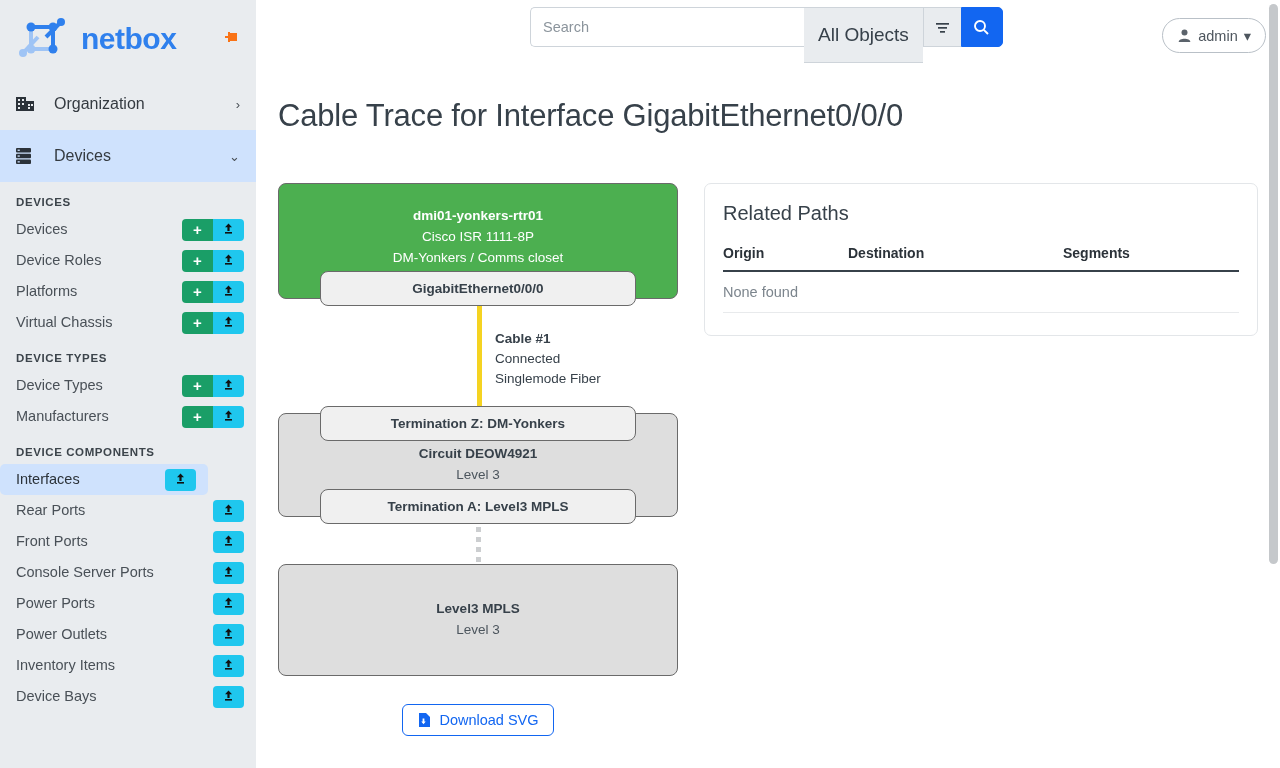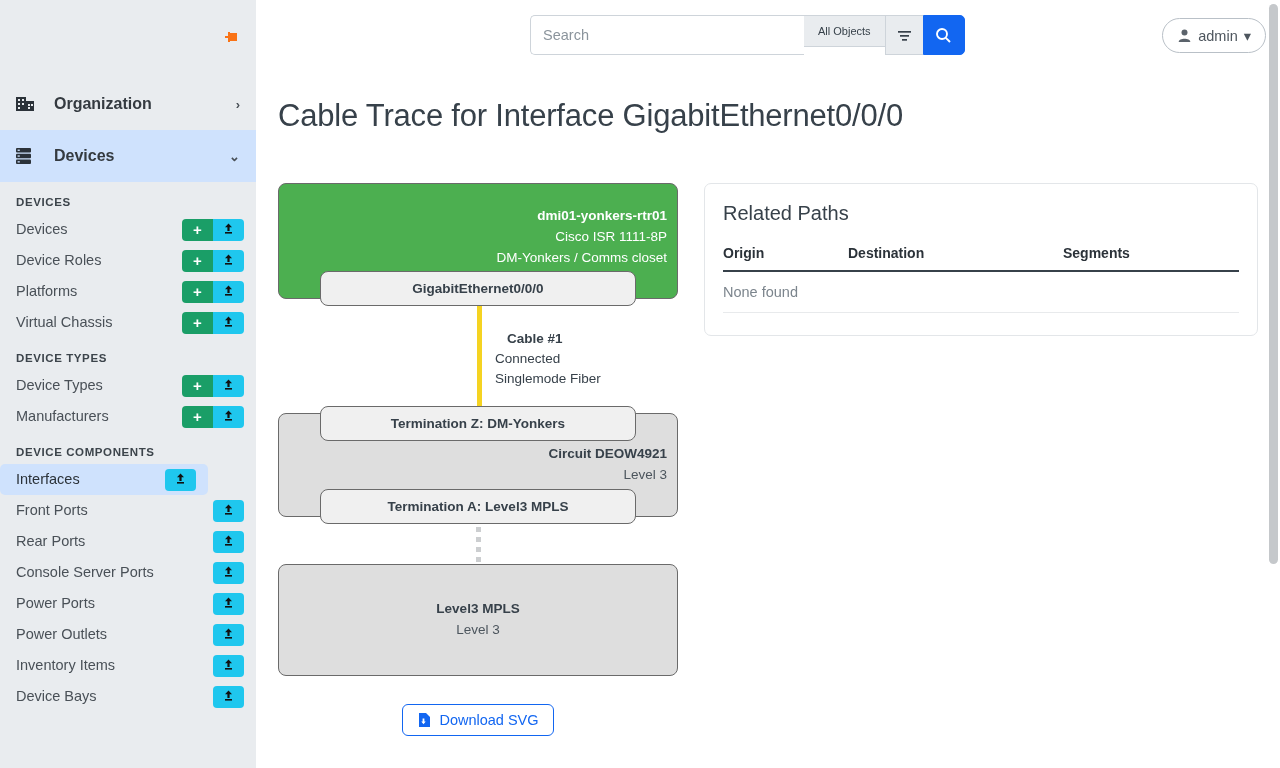--- a/index.html
+++ b/index.html
@@ -31,21 +31,21 @@
     font-size: 30px; font-weight: 700; color: #2f80ed;
     letter-spacing: -0.5px; line-height: 1;
   }
   .pin-icon { margin-left: auto; }
 
   .nav-group {
     display: flex; align-items: center;
     padding: 0 16px 0 14px;
     height: 52px;
     cursor: pointer;
-    font-size: 16px; font-weight: 700; color: #343a40;
+    font-size: 16px; font-weight: 400; color: #343a40;
   }
   .nav-group .ng-icon { width: 32px; display: flex; align-items: center; }
   .nav-group .ng-label { flex: 1; padding-left: 8px; }
   .nav-group .ng-chev { color: #495057; font-size: 13px; }
   .nav-group.active { background: #cfe2fd; }
 
   .section-head {
     font-size: 11.5px; font-weight: 700; color: #3c444b;
     letter-spacing: 0.6px;
     padding: 14px 0 6px 16px;
@@ -85,24 +85,24 @@
   .search-input {
     width: 274px; height: 40px;
     border: 1px solid #ced4da; border-right: none;
     border-radius: 5px 0 0 5px;
     padding: 16px 12px; font-size: 14.5px;
     color: #6d28d9; outline: none; background: #fff;
     font-family: "Liberation Sans", sans-serif;
   }
   .search-input::placeholder { color: #8b949c; }
   .search-scope {
-    height: 32px; display: flex; align-items: center; justify-content: center;
+    height: 56px; display: flex; align-items: center; justify-content: center;
     padding: 0 14px; background: #e9ecef;
     border: 1px solid #ced4da; border-left: none; border-right: none;
-    font-size: 11px; color: #37414a; cursor: pointer;
+    font-size: 19px; color: #37414a; cursor: pointer;
   }
   .search-filter {
     height: 40px; width: 38px;
     display: flex; align-items: center; justify-content: center;
     background: #e9ecef; border: 1px solid #ced4da; border-left: 1px solid #ced4da; border-right: none;
     cursor: pointer;
   }
   .search-go {
     height: 40px; width: 42px;
     display: flex; align-items: center; justify-content: center;
@@ -124,45 +124,45 @@
   }
 
   .content { display: flex; padding: 28px 22px 0 22px; gap: 26px; }
   .trace-col { width: 400px; flex: 0 0 400px; position: relative; }
   .paths-col { flex: 1; }
 
   
   .trace { position: relative; }
   .node-device {
     background: #4caf50; border: 1px solid #6a6a6a; border-radius: 8px;
-    padding: 22px 10px 30px 10px; text-align: right; color: #fff;
+    padding: 22px 10px 30px 10px; text-align: center; color: #fff;
     position: relative; z-index: 1;
   }
   .node-device .nd-name { font-size: 13.5px; font-weight: 700; line-height: 1.55; }
   .node-device .nd-sub { font-size: 13.5px; font-weight: 400; line-height: 1.55; }
   .term-box {
     width: 316px; margin: -28px auto 0 auto;
     background: #f0f0f0; border: 1px solid #6a6a6a; border-radius: 8px;
     text-align: center; font-size: 13.5px; font-weight: 700; color: #37414a;
     padding: 9px 8px; position: relative; z-index: 3;
   }
   .cable-area { position: relative; height: 100px; }
   .cable-line {
     position: absolute; left: 199px; top: 0; width: 5px; height: 100px;
     background: #f5d321;
   }
   .cable-label {
     position: absolute; left: 217px; top: 23px;
     font-size: 13.5px; line-height: 20px; color: #37414a;
   }
-  .cable-label .cl-title { font-weight: 700; margin-left: 12px; }
+  .cable-label .cl-title { font-weight: 700; }
   .circuit-wrap { position: relative; }
   .circuit-box {
     background: #dedede; border: 1px solid #6a6a6a; border-radius: 8px;
-    text-align: right; padding: 30px 10px 30px 10px;
+    text-align: center; padding: 30px 10px 30px 10px;
     position: relative; z-index: 1;
   }
   .circuit-box .cb-name { font-size: 13.5px; font-weight: 700; color: #37414a; line-height: 1.55; }
   .circuit-box .cb-sub { font-size: 13.5px; color: #4c555d; line-height: 1.55; }
   .term-over-top { margin: 0 auto -28px auto; position: relative; z-index: 3; }
   .dotted-connector {
     height: 40px; display: flex; flex-direction: column;
     align-items: center; justify-content: center; gap: 5px;
   }
   .dotted-connector i { display: block; width: 5px; height: 5px; background: #ccced0; }
@@ -210,20 +210,37 @@
   }
 </style>
 </head>
 <body>
 
 <div id="app">
 
   <aside id="sidebar">
 
     <div class="brand">
+      <div class="brand-logo">
+        <svg width="56" height="44" viewBox="0 0 56 44">
+          <line x1="13" y1="10" x2="13" y2="32" stroke="#9fc4f5" stroke-width="4"></line>
+          <line x1="13" y1="10" x2="35" y2="10" stroke="#2f80ed" stroke-width="4"></line>
+          <line x1="13" y1="32" x2="35" y2="32" stroke="#9fc4f5" stroke-width="4"></line>
+          <line x1="35" y1="10" x2="35" y2="32" stroke="#2f80ed" stroke-width="4"></line>
+          <line x1="6" y1="35" x2="20" y2="20" stroke="#9fc4f5" stroke-width="4"></line>
+          <line x1="28" y1="20" x2="42" y2="6" stroke="#2f80ed" stroke-width="4"></line>
+          <circle cx="13" cy="10" r="4.5" fill="#2f80ed"></circle>
+          <circle cx="35" cy="10" r="4.5" fill="#2f80ed"></circle>
+          <circle cx="13" cy="32" r="4.5" fill="#9fc4f5"></circle>
+          <circle cx="35" cy="32" r="4.5" fill="#2f80ed"></circle>
+          <circle cx="5" cy="36" r="4" fill="#9fc4f5"></circle>
+          <circle cx="43" cy="5" r="4" fill="#2f80ed"></circle>
+        </svg>
+        <span class="brand-word">netbox</span>
+      </div>
       <span class="pin-icon">
         <svg width="18" height="18" viewBox="0 0 18 18">
           <rect x="6" y="5" width="7" height="8" fill="#f97316"></rect>
           <rect x="4" y="4" width="2" height="10" fill="#f97316"></rect>
           <rect x="1" y="8" width="5" height="2" fill="#f97316"></rect>
         </svg>
       </span>
     </div>
 
     <div class="nav-group">
@@ -353,32 +370,32 @@
           <div class="nav-btns">
             <button class="btn-import solo">
               <span><svg width="13" height="13" viewBox="0 0 13 13">
                   <path d="M6.5 1.5 L10 5.2 H7.6 V9 H5.4 V5.2 H3 Z" fill="#111"></path>
                   <rect x="3" y="10" width="7" height="1.6" fill="#111"></rect>
                 </svg></span>
             </button>
           </div>
         </div>
         <div class="nav-row">
+          <span class="nr-label">Rear Ports</span>
+          <div class="nav-btns">
+            <button class="btn-import solo">
+              <span><svg width="13" height="13" viewBox="0 0 13 13">
+                  <path d="M6.5 1.5 L10 5.2 H7.6 V9 H5.4 V5.2 H3 Z" fill="#111"></path>
+                  <rect x="3" y="10" width="7" height="1.6" fill="#111"></rect>
+                </svg></span>
+            </button>
+          </div>
+        </div>
+        <div class="nav-row">
           <span class="nr-label">Front Ports</span>
-          <div class="nav-btns">
-            <button class="btn-import solo">
-              <span><svg width="13" height="13" viewBox="0 0 13 13">
-                  <path d="M6.5 1.5 L10 5.2 H7.6 V9 H5.4 V5.2 H3 Z" fill="#111"></path>
-                  <rect x="3" y="10" width="7" height="1.6" fill="#111"></rect>
-                </svg></span>
-            </button>
-          </div>
-        </div>
-        <div class="nav-row">
-          <span class="nr-label">Rear Ports</span>
           <div class="nav-btns">
             <button class="btn-import solo">
               <span><svg width="13" height="13" viewBox="0 0 13 13">
                   <path d="M6.5 1.5 L10 5.2 H7.6 V9 H5.4 V5.2 H3 Z" fill="#111"></path>
                   <rect x="3" y="10" width="7" height="1.6" fill="#111"></rect>
                 </svg></span>
             </button>
           </div>
         </div>
         <div class="nav-row">

